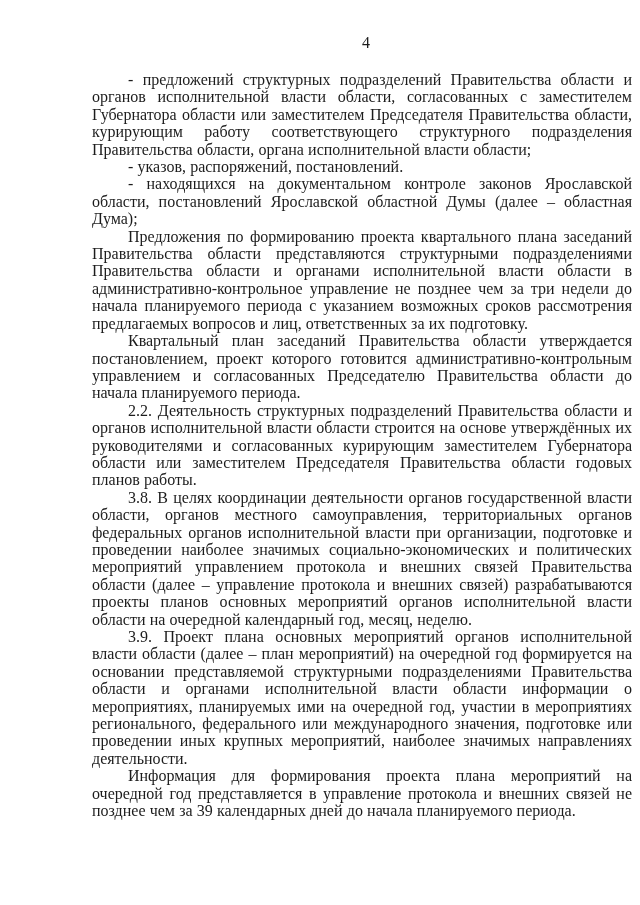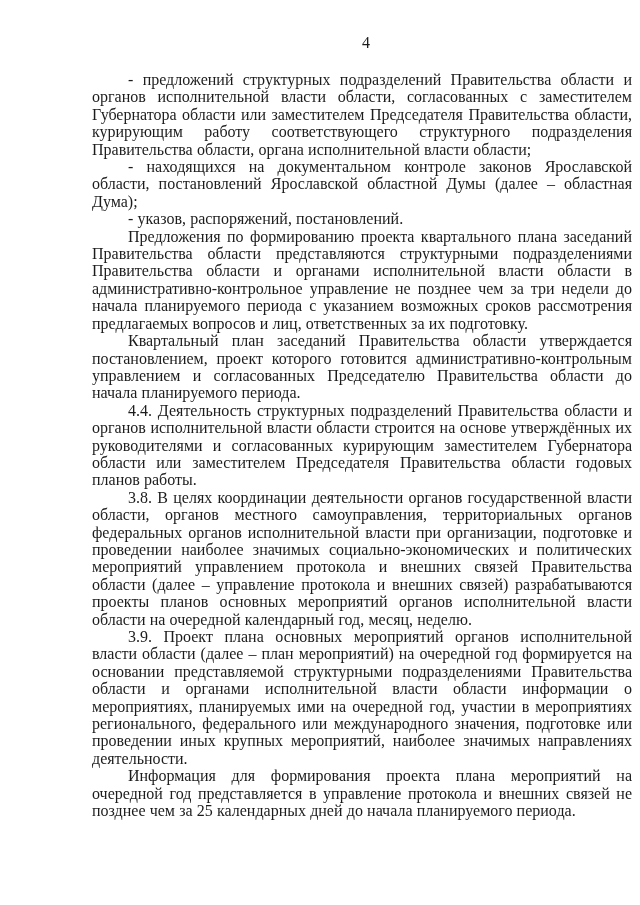--- a/index.html
+++ b/index.html
@@ -42,22 +42,22 @@
   }
 </style>
 </head>
 <body>
 
 <div class="page">
   <div class="page-number">4</div>
 
   <div class="content">
     <p>- предложений структурных подразделений Правительства области и органов исполнительной власти области, согласованных с заместителем Губернатора области или заместителем Председателя Правительства области, курирующим работу соответствующего структурного подразделения Правительства области, органа исполнительной власти области;</p>
+    <p>- указов, распоряжений, постановлений.</p>
     <p>- находящихся на документальном контроле законов Ярославской области, постановлений Ярославской областной Думы (далее – областная Дума);</p>
-    <p>- указов, распоряжений, постановлений.</p>
     <p>Предложения по формированию проекта квартального плана заседаний Правительства области представляются структурными подразделениями Правительства области и органами исполнительной власти области в административно-контрольное управление не позднее чем за три недели до начала планируемого периода с указанием возможных сроков рассмотрения предлагаемых вопросов и лиц, ответственных за их подготовку.</p>
     <p>Квартальный план заседаний Правительства области утверждается постановлением, проект которого готовится административно-контрольным управлением и согласованных Председателю Правительства области до начала планируемого периода.</p>
-    <p>4.4. Деятельность структурных подразделений Правительства области и органов исполнительной власти области строится на основе утверждённых их руководителями и согласованных курирующим заместителем Губернатора области или заместителем Председателя Правительства области годовых планов работы.</p>
+    <p>2.2. Деятельность структурных подразделений Правительства области и органов исполнительной власти области строится на основе утверждённых их руководителями и согласованных курирующим заместителем Губернатора области или заместителем Председателя Правительства области годовых планов работы.</p>
     <p>3.8. В целях координации деятельности органов государственной власти области, органов местного самоуправления, территориальных органов федеральных органов исполнительной власти при организации, подготовке и проведении наиболее значимых социально-экономических и политических мероприятий управлением протокола и внешних связей Правительства области (далее – управление протокола и внешних связей) разрабатываются проекты планов основных мероприятий органов исполнительной власти области на очередной календарный год, месяц, неделю.</p>
     <p>3.9. Проект плана основных мероприятий органов исполнительной власти области (далее – план мероприятий) на очередной год формируется на основании представляемой структурными подразделениями Правительства области и органами исполнительной власти области информации о мероприятиях, планируемых ими на очередной год, участии в мероприятиях регионального, федерального или международного значения, подготовке или проведении иных крупных мероприятий, наиболее значимых направлениях деятельности.</p>
-    <p>Информация для формирования проекта плана мероприятий на очередной год представляется в управление протокола и внешних связей не позднее чем за 25 календарных дней до начала планируемого периода.</p>
+    <p>Информация для формирования проекта плана мероприятий на очередной год представляется в управление протокола и внешних связей не позднее чем за 39 календарных дней до начала планируемого периода.</p>
   </div>
 </div>
 
 </body></html>

